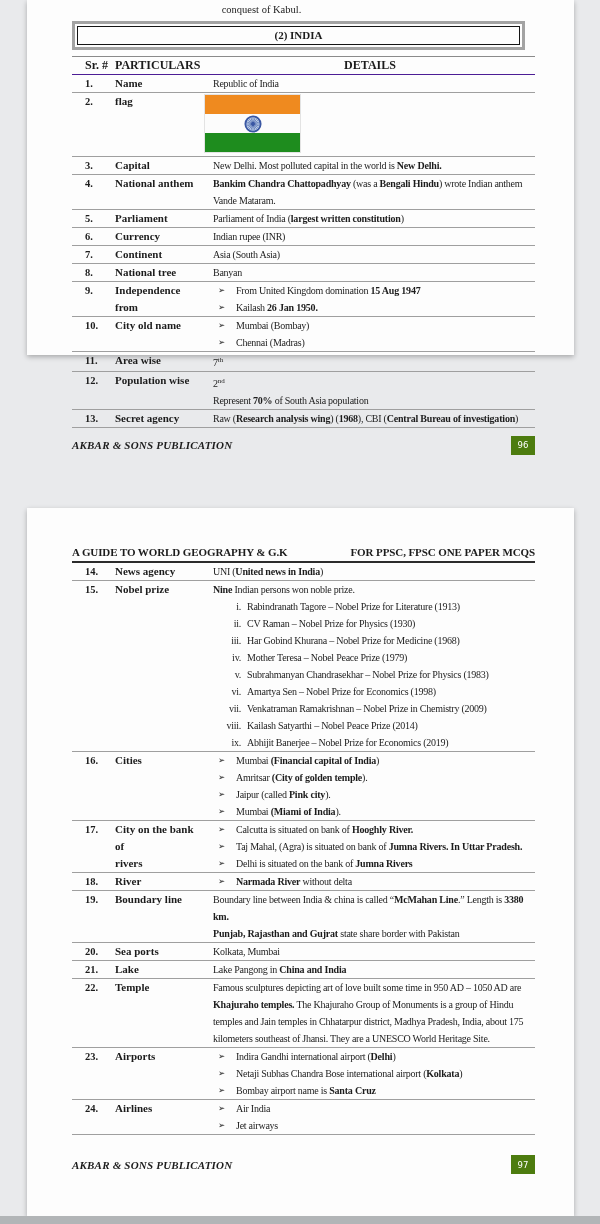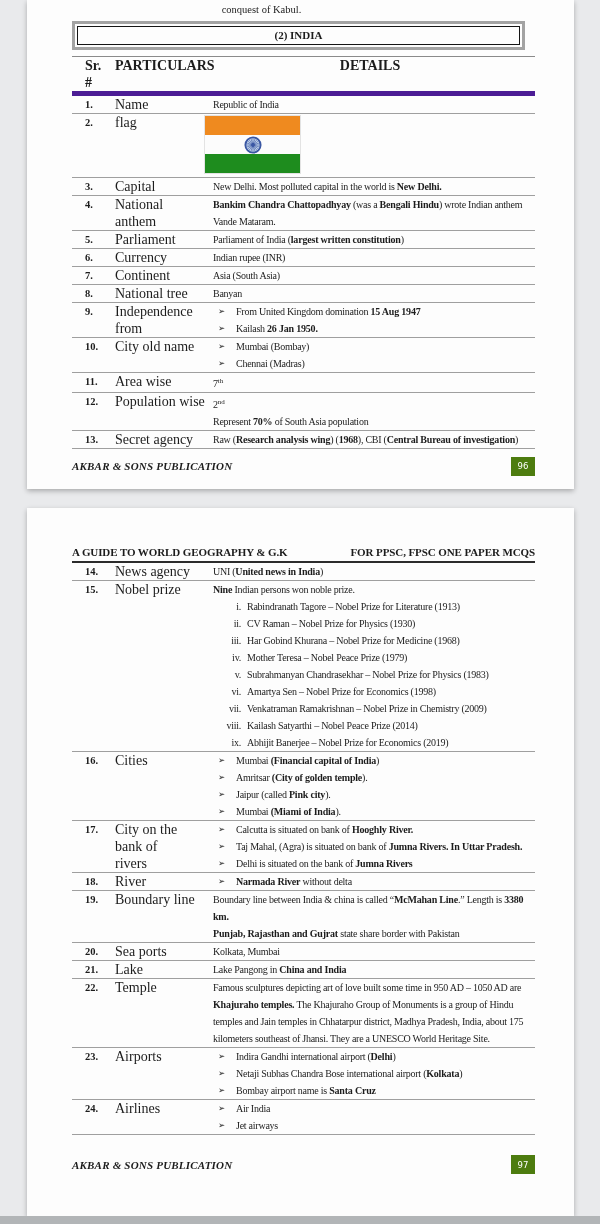--- a/index.html
+++ b/index.html
@@ -12,21 +12,21 @@
     color:#1c1c1c;
   }
   .page{
     position:absolute;
     left:27px;
     width:547px;
     background:#fdfdfd;
     box-shadow:0 2px 5px rgba(0,0,0,.28);
     box-sizing:border-box;
   }
-  #page1{top:0;height:489px;padding:2px 39px 0 45px;}
+  #page1{top:0;height:355px;padding:2px 39px 0 45px;}
   #page2{top:508px;height:708px;padding:38px 39px 12px 45px;}
   .bottom-strip{
     position:absolute;left:0;top:1216px;width:600px;height:8px;
     background:#b2b5b7;
   }
   .cont-line{
     position:relative;left:-42px;
     text-align:center;
     font-size:10.5px;line-height:15px;
   }
@@ -45,28 +45,28 @@
     font-size:11px;line-height:13px;
   }
   .dtable{margin-top:6px;}
   .thead,.trow{
     display:grid;
     grid-template-columns:38px 95px 1fr;
     border-bottom:1px solid #9f9f9f;
   }
   .thead{
     border-top:1px solid #8a8a8a;
-    border-bottom:5px solid #4c1d95;
-    font-weight:bold;font-size:14px;line-height:17px;
+    border-bottom:1px solid #4c1d95;
+    font-weight:bold;font-size:12px;line-height:17px;
   }
   .th-num{padding-left:13px;}
   .th-label{padding-left:5px;}
   .th-details{text-align:center;}
   .c-num{padding-left:13px;font-weight:bold;font-size:10.5px;line-height:17px;}
-  .c-label{padding-left:5px;font-weight:normal;font-size:14px;line-height:17px;white-space:pre-line;}
+  .c-label{padding-left:5px;font-weight:bold;font-size:11px;line-height:17px;white-space:pre-line;}
   .c-details{font-size:10px;}
   .dline{line-height:17px;letter-spacing:-0.25px;margin-left:8px;}
   .lbullet{display:flex;padding-left:5px;}
   .bmark{
     flex:0 0 13px;margin-right:5px;
     font-family:"DejaVu Sans",sans-serif;
     font-size:8.5px;line-height:17px;letter-spacing:0;
   }
   .lroman{display:flex;}
   .rmark{flex:0 0 28px;text-align:right;margin-right:6px;}

